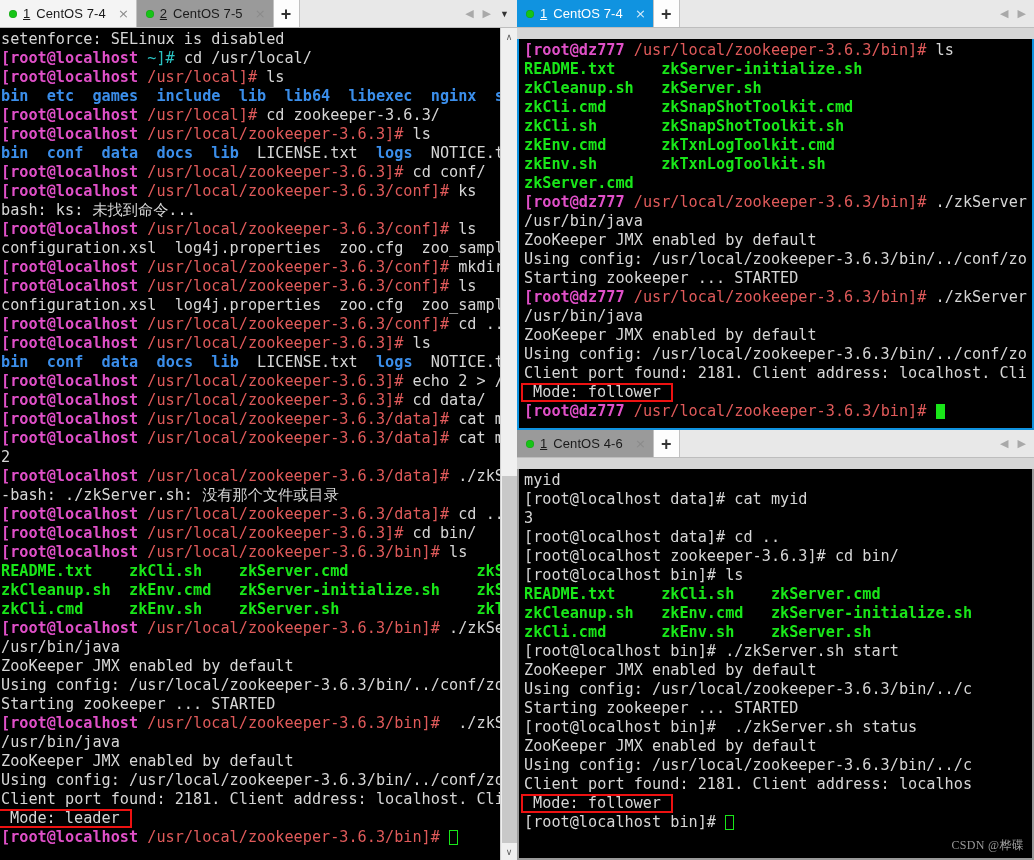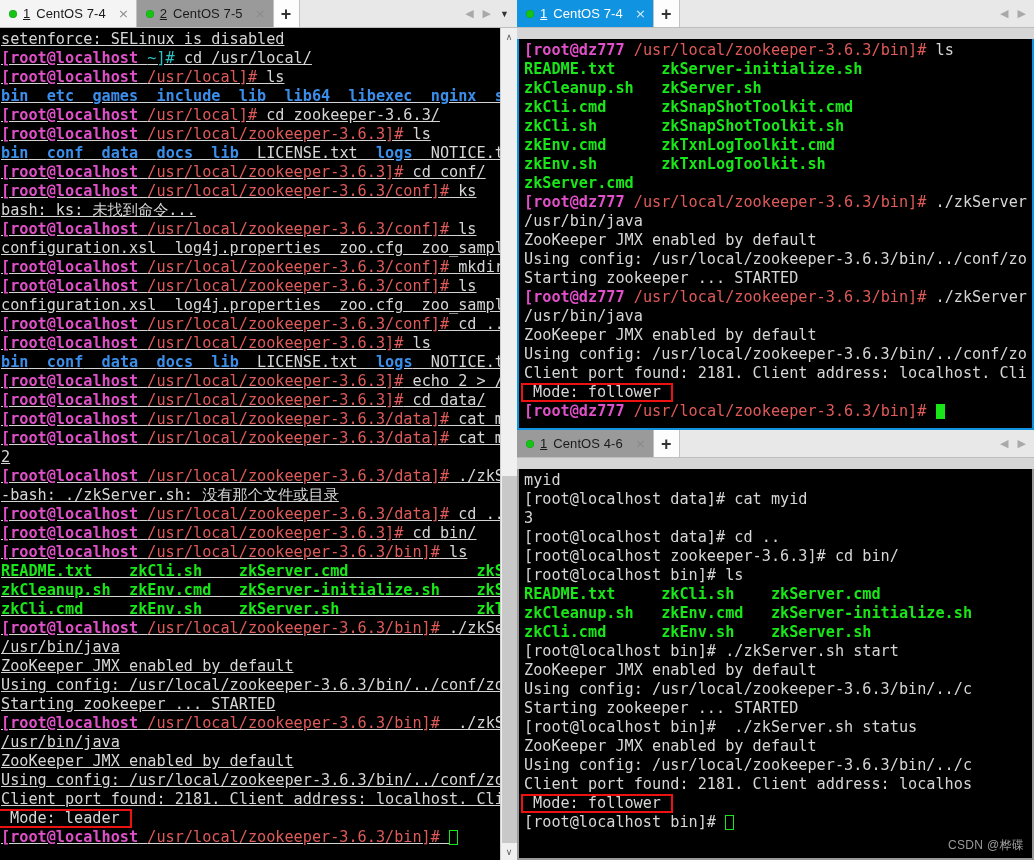--- a/index.html
+++ b/index.html
@@ -104,21 +104,20 @@
     display: flex; flex-direction: column;
     background: #e8e8e8;
     position: relative;
   }
   #left-term-wrap { flex: 1 1 auto; display: flex; background: #000; position: relative; }
   #left-term {
     flex: 1 1 auto;
     font-size: 15.2px;
     padding: 2px 0 0 1px;
     overflow: hidden;
-    text-decoration: underline;
   }
 
   
   .vscroll {
     width: 17px; background: #f0f0f0;
     border-left: 1px solid #cfcfcf;
     display: flex; flex-direction: column;
     position: relative; flex: 0 0 auto;
   }
   .vscroll .sb-btn {
@@ -157,21 +156,21 @@
     font-size: 15.2px;
     padding: 2px 0 0 5px;
     overflow: hidden;
   }
 
   .watermark {
     position: absolute;
     right: 8px; bottom: 4px;
     color: #9b9b9b;
     font-size: 12px;
-    font-family: Liberation Sans, sans-serif;
+    font-family: Liberation Serif, serif;
     letter-spacing: .3px;
   }
 </style>
 </head>
 <body>
 
 <div id="root">
 
   <div id="left-pane">
 

